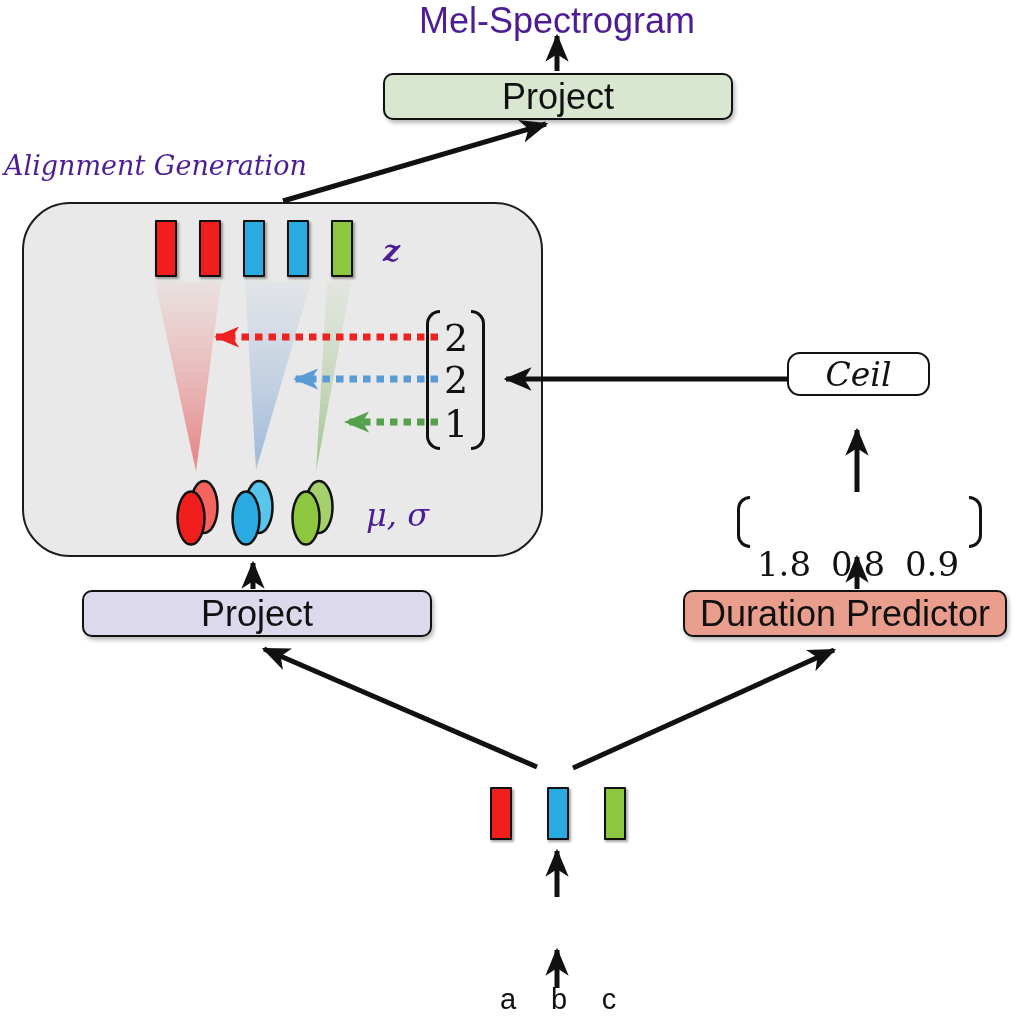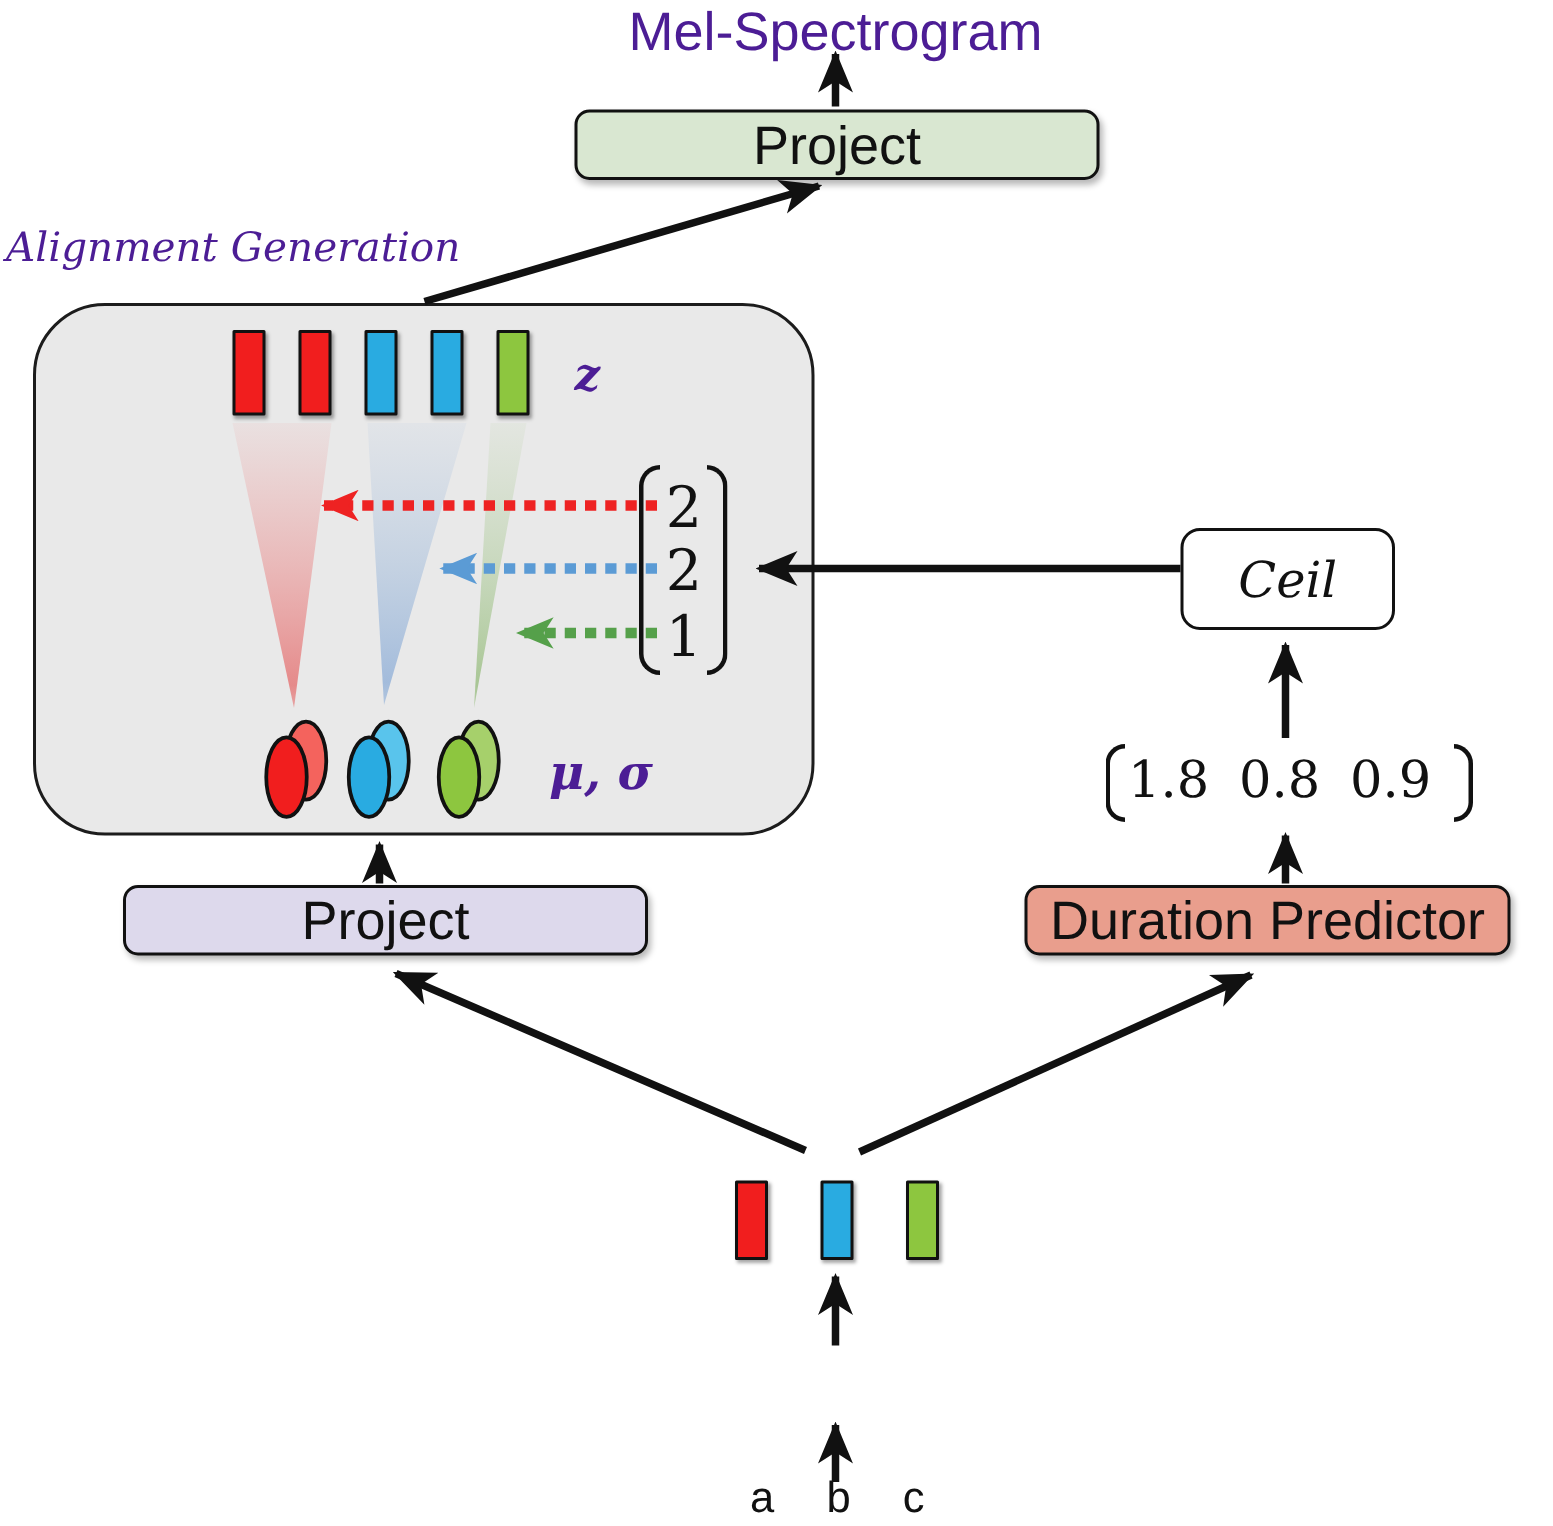--- a/index.html
+++ b/index.html
@@ -4,31 +4,31 @@
 <style>
   html,body{margin:0;padding:0;background:#ffffff;}
   .stage{
     position:relative;width:1035px;height:1017px;background:#ffffff;overflow:hidden;
     font-family:"Liberation Sans",sans-serif;color:#111;
   }
   .label{position:absolute;color:#4c1d95;}
   .mel{left:382px;top:0px;width:350px;text-align:center;font-size:36px;}
   .align{left:4px;top:150px;font-family:"DejaVu Serif",serif;font-style:italic;font-size:27px;}
   .zlab{left:383px;top:233px;font-family:"DejaVu Serif",serif;font-style:italic;font-weight:bold;font-size:30px;}
-  .musig{left:366px;top:496px;font-family:"DejaVu Serif",serif;font-style:italic;font-weight:bold;font-size:32px;}
+  .musig{left:366px;top:496px;font-family:"DejaVu Serif",serif;font-style:italic;font-weight:normal;font-size:32px;}
   .box{
     position:absolute;display:flex;align-items:center;justify-content:center;
     border:2.5px solid #111;border-radius:10px;box-sizing:border-box;
     font-size:36px;box-shadow:2px 3px 4px rgba(0,0,0,0.28);
   }
   .decoder{left:383px;top:73px;width:350px;height:47px;background:#d9e7d1;}
   .project{left:82px;top:590px;width:350px;height:47px;background:#ddd9ec;}
   .dp{left:683px;top:590px;width:324px;height:47px;background:#e99e8d;}
   .encoder{left:383px;top:898px;width:349px;height:45px;background:#f9e3c8;}
-  .ceil{left:787px;top:352px;width:143px;height:68px;background:#ffffff;border-radius:13px;
+  .ceil{left:787px;top:352px;width:143px;height:44px;background:#ffffff;border-radius:13px;
         font-family:"DejaVu Serif",serif;font-style:italic;font-size:33px;box-shadow:none;}
   .panel{
     position:absolute;left:22px;top:202px;width:521px;height:355px;box-sizing:border-box;
     background:#e9e9e9;border:2.5px solid #1c1c1c;border-radius:48px;
   }
   .tokens{position:absolute;display:flex;}
   .z-tokens{left:155px;top:220px;gap:22px;}
   .enc-tokens{left:490px;top:787px;gap:35px;}
   .token{
     width:22px;border:2.5px solid #111;box-sizing:border-box;border-radius:1px;
@@ -36,22 +36,22 @@
   }
   .z-tokens .token{height:57px;}
   .enc-tokens .token{height:53px;}
   
   .brk{position:absolute;box-sizing:border-box;}
   .brk-l{border-left:3px solid #111;border-top:3px solid #111;border-bottom:3px solid #111;border-radius:14px 0 0 14px;}
   .brk-r{border-right:3px solid #111;border-top:3px solid #111;border-bottom:3px solid #111;border-radius:0 14px 14px 0;}
   .colnum{position:absolute;left:441px;width:30px;text-align:center;
           font-family:"DejaVu Serif",serif;font-size:38px;line-height:44px;}
   .rownums{position:absolute;left:752px;top:500px;width:212px;display:flex;justify-content:space-between;}
-  .rownums span{display:inline-block;width:64px;text-align:left;
-          font-family:"DejaVu Serif",serif;font-size:34px;line-height:40px;}
+  .rownums span{display:inline-block;width:64px;text-align:center;
+          font-family:"DejaVu Serif",serif;font-size:34px;line-height:40px;margin-top:44px;}
   .abc{position:absolute;top:983px;font-size:29px;line-height:32px;width:22px;text-align:center;}
   .overlay{position:absolute;left:0;top:0;pointer-events:none;}
 </style>
 </head>
 <body>
 
 <div class="stage">
 
   <div class="label mel">Mel-Spectrogram</div>
 

